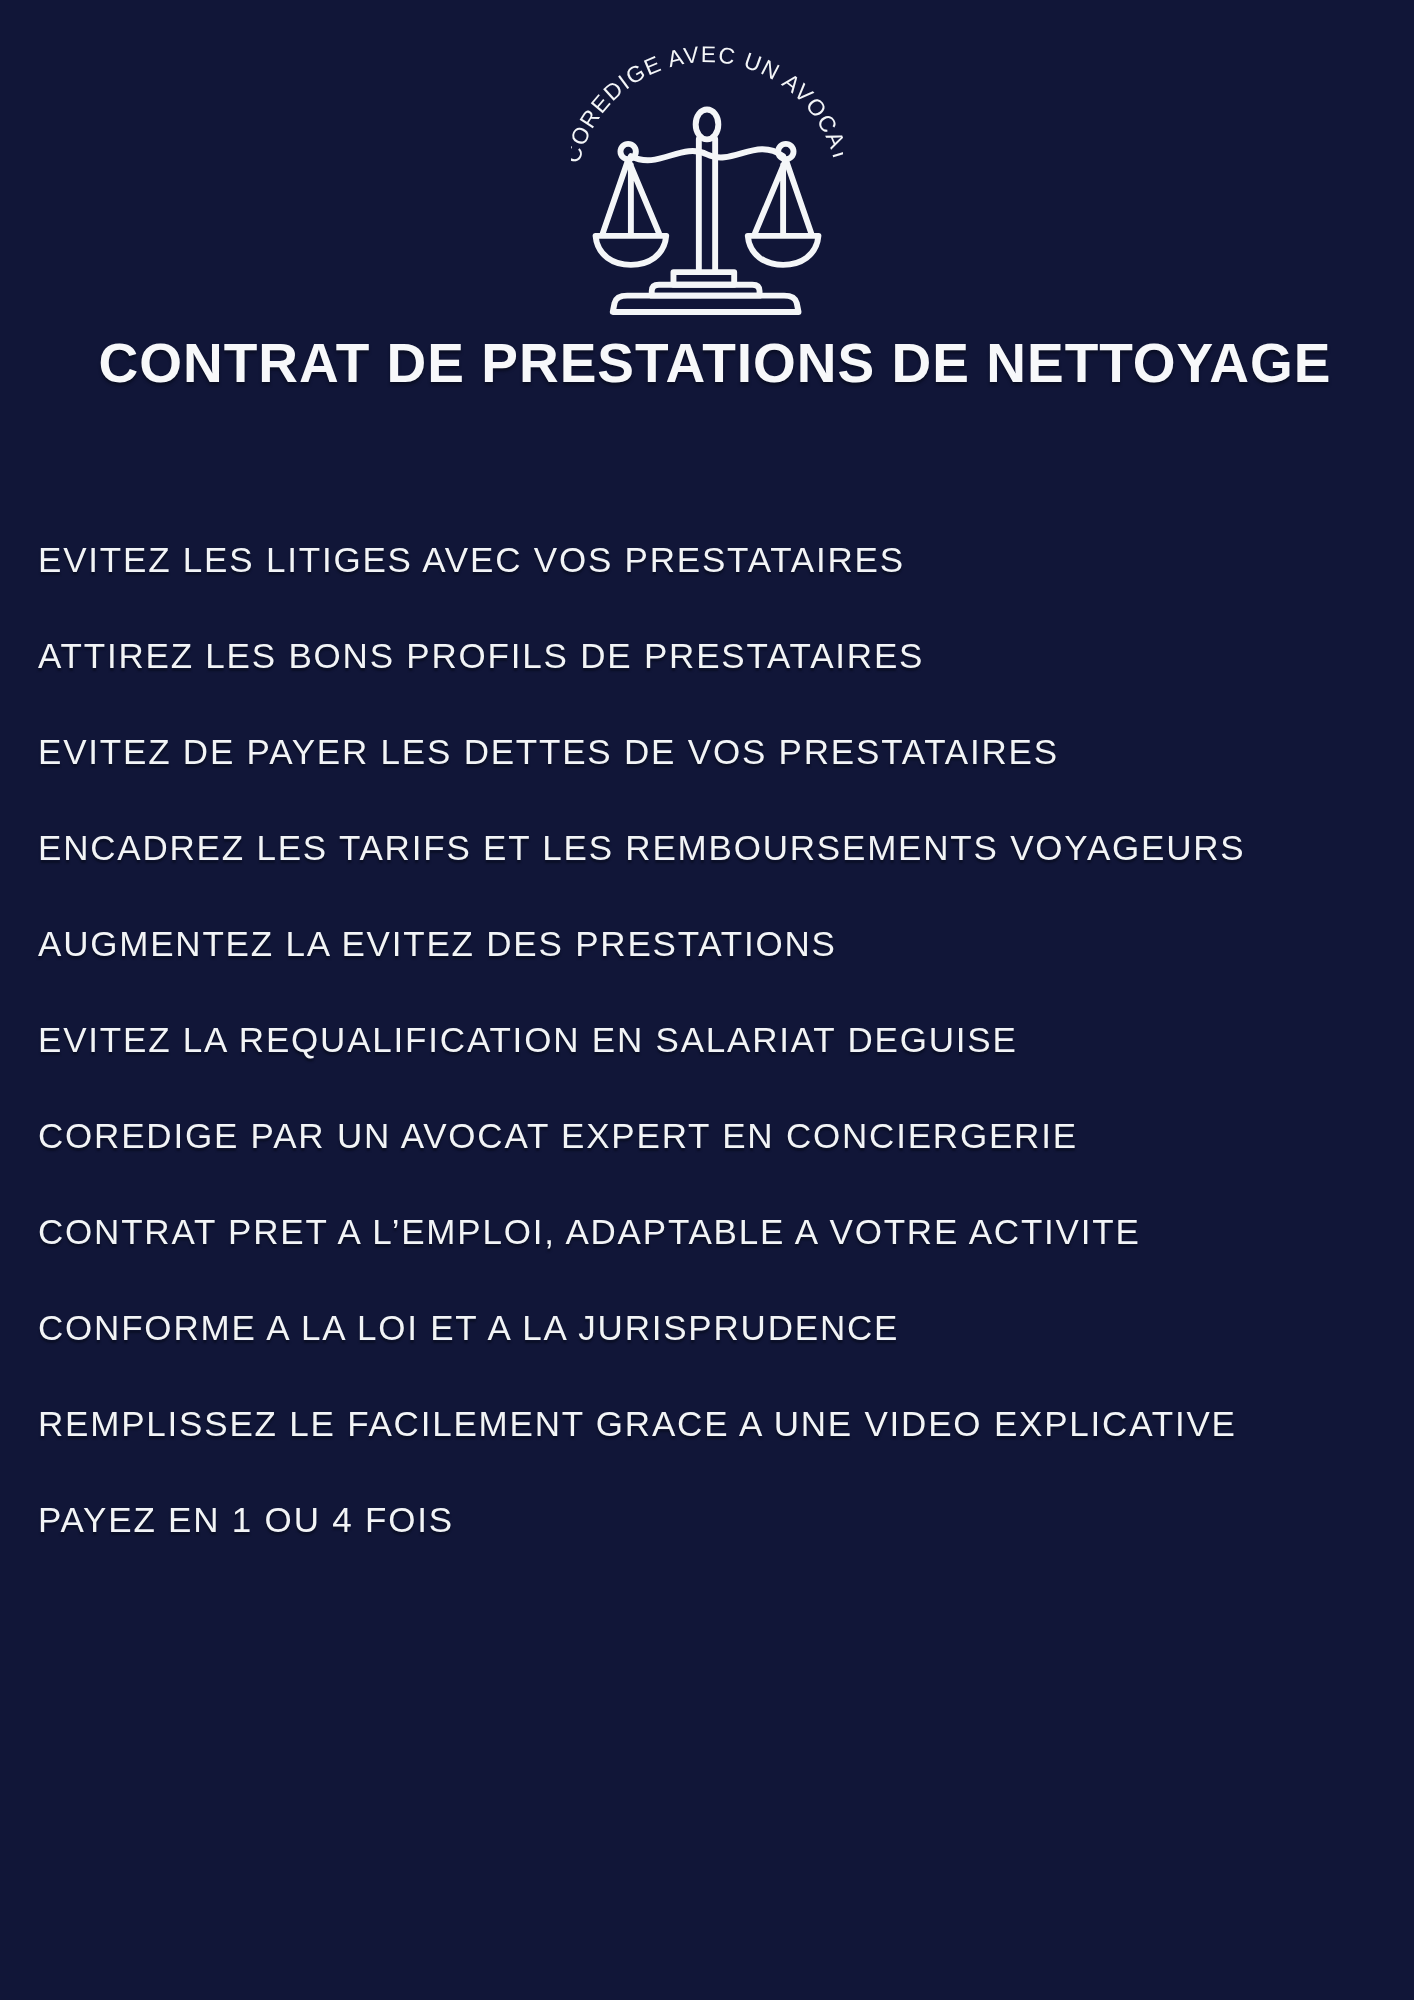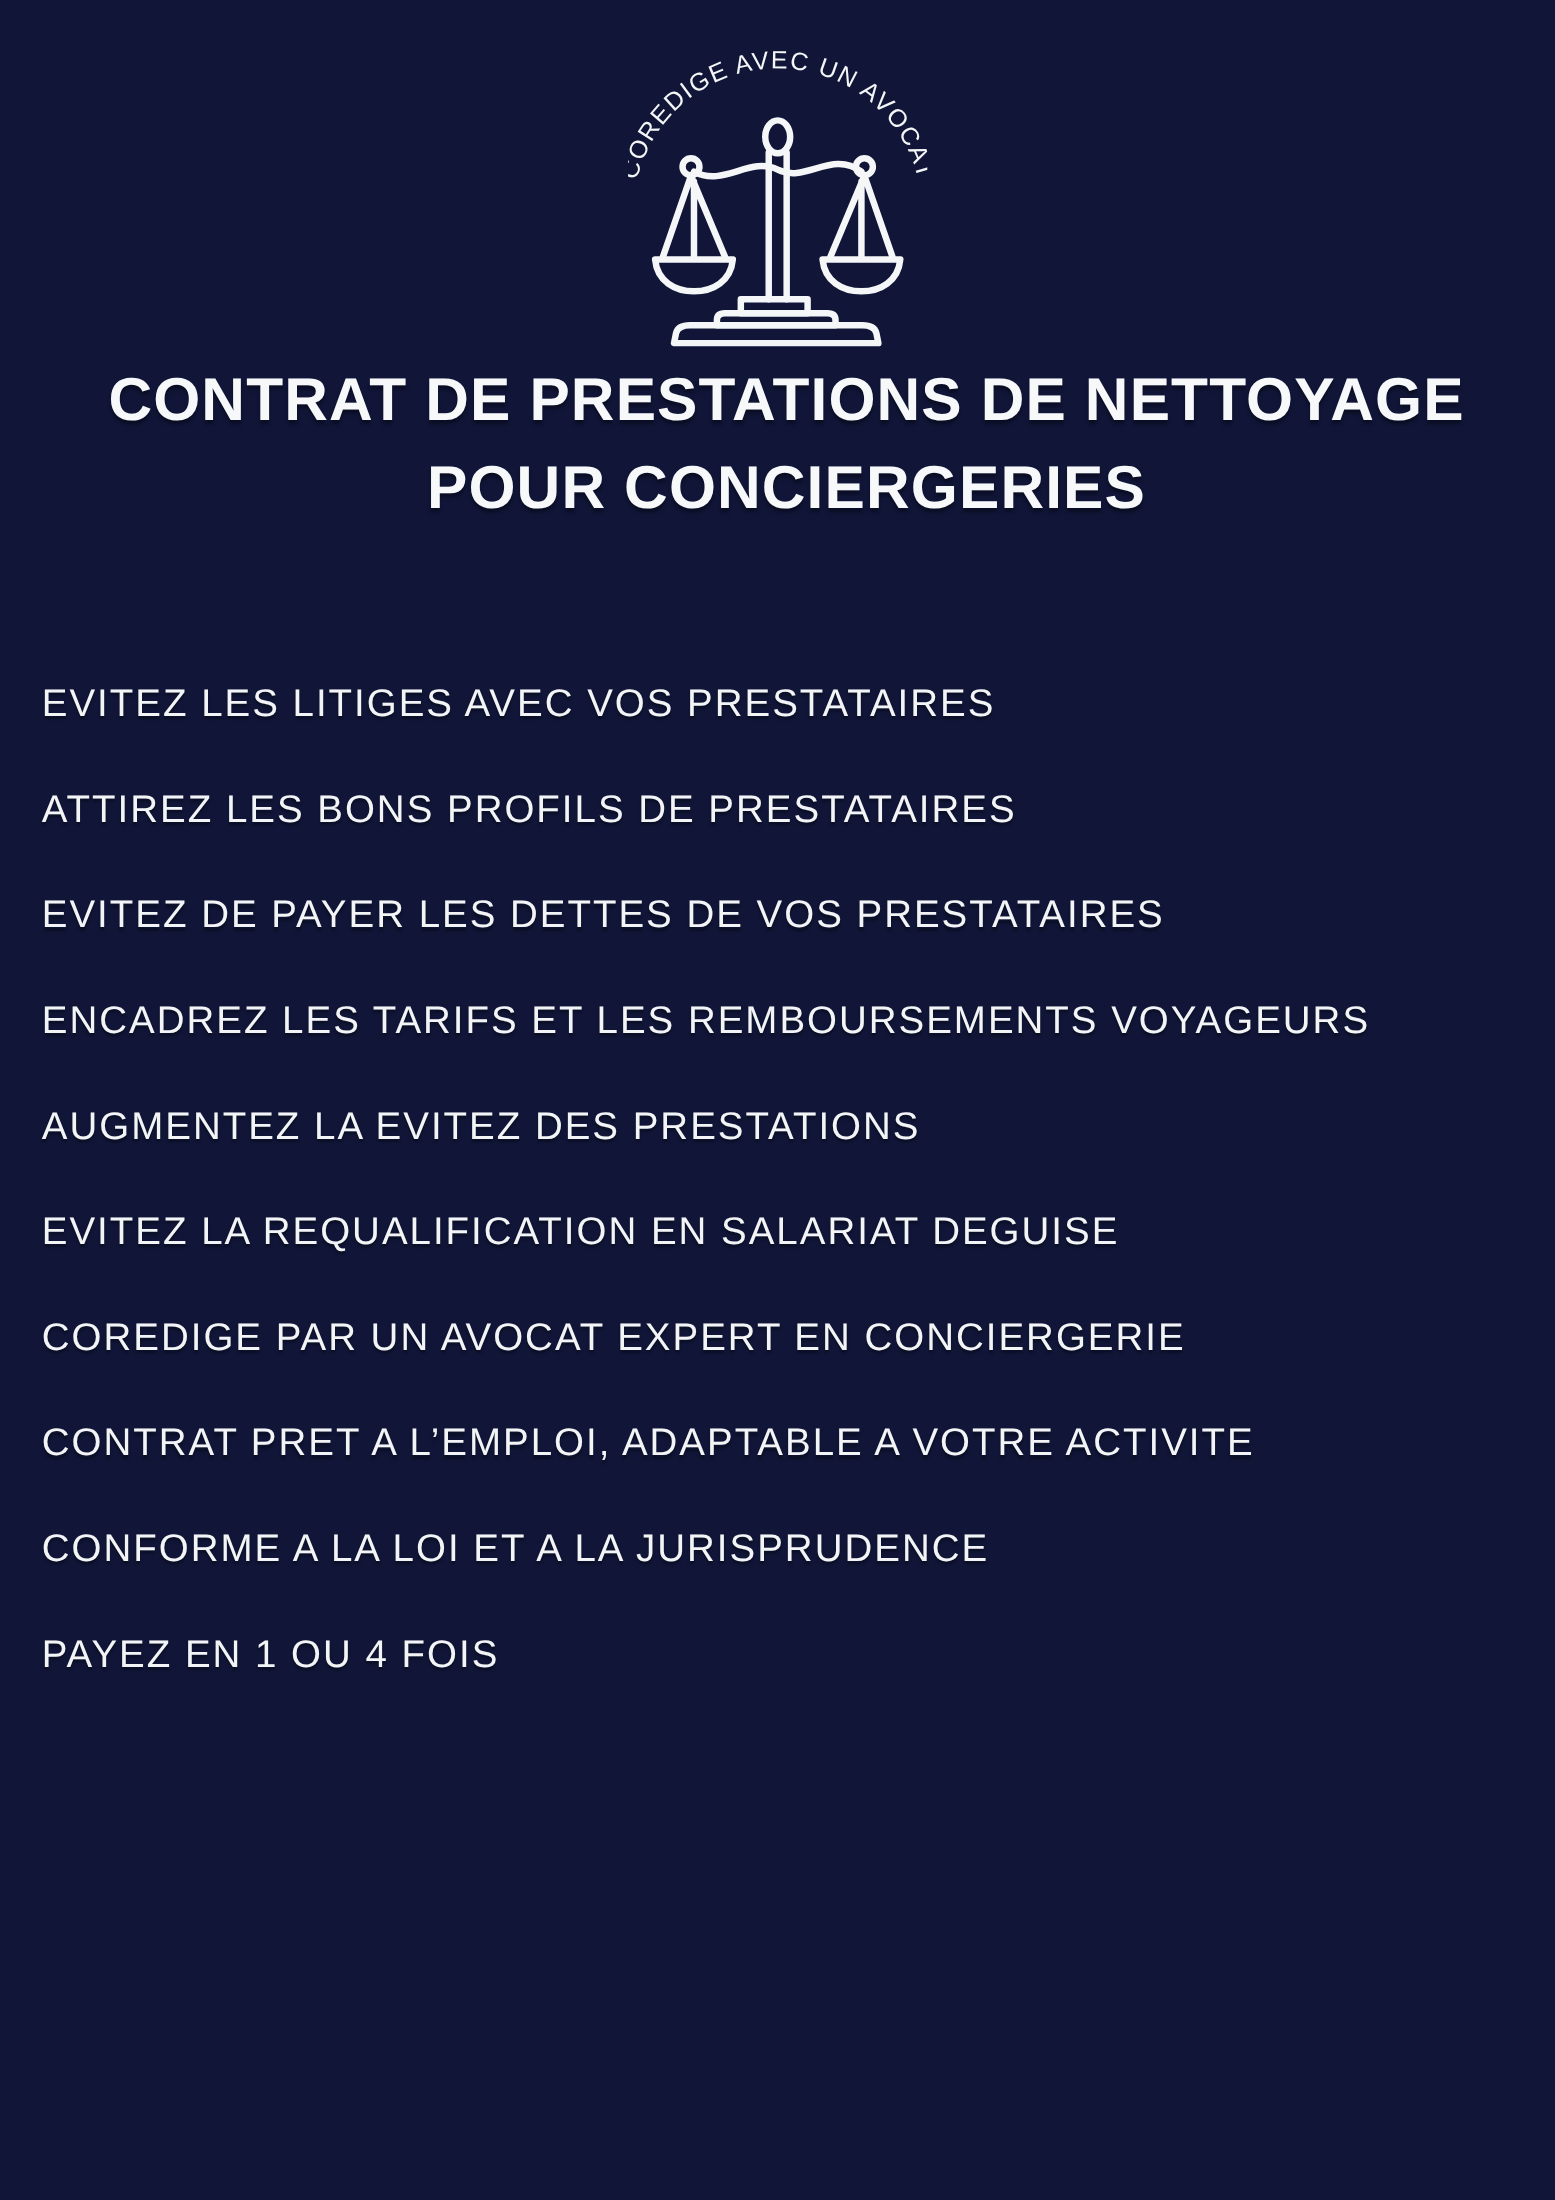--- a/index.html
+++ b/index.html
@@ -99,32 +99,32 @@
 
           <path d="M 113,276 H 180 V 290 H 113 Z"></path>
           <path d="M 97,290 Q 89,290 89,297 V 302 H 208 V 297 Q 208,290 200,290 Z"></path>
           <path d="M 62,302 Q 50,302 48,310 L 46,320 L 251,320 L 249,310 Q 247,302 235,302 Z"></path>
         </g>
       </svg>
     </div>
 
     <h1 class="title">
       <span>CONTRAT DE PRESTATIONS DE NETTOYAGE</span><br>
-      <span>POUR CONCIERGERIES</span>
     </h1>
 
 
   </header>
 
   <ul class="benefits">
     <li>EVITEZ LES LITIGES AVEC VOS PRESTATAIRES</li>
     <li>ATTIREZ LES BONS PROFILS DE PRESTATAIRES</li>
     <li>EVITEZ DE PAYER LES DETTES DE VOS PRESTATAIRES</li>
     <li>ENCADREZ LES TARIFS ET LES REMBOURSEMENTS VOYAGEURS</li>
     <li>AUGMENTEZ LA EVITEZ DES PRESTATIONS</li>
     <li>EVITEZ LA REQUALIFICATION EN SALARIAT DEGUISE</li>
     <li>COREDIGE PAR UN AVOCAT EXPERT EN CONCIERGERIE</li>
     <li>CONTRAT PRET A L’EMPLOI, ADAPTABLE A VOTRE ACTIVITE</li>
     <li>CONFORME A LA LOI ET A LA JURISPRUDENCE</li>
+    <li>REMPLISSEZ LE FACILEMENT GRACE A UNE VIDEO EXPLICATIVE</li>
     <li>PAYEZ EN 1 OU 4 FOIS</li>
   </ul>
 
 </div>
 
 </body></html>

